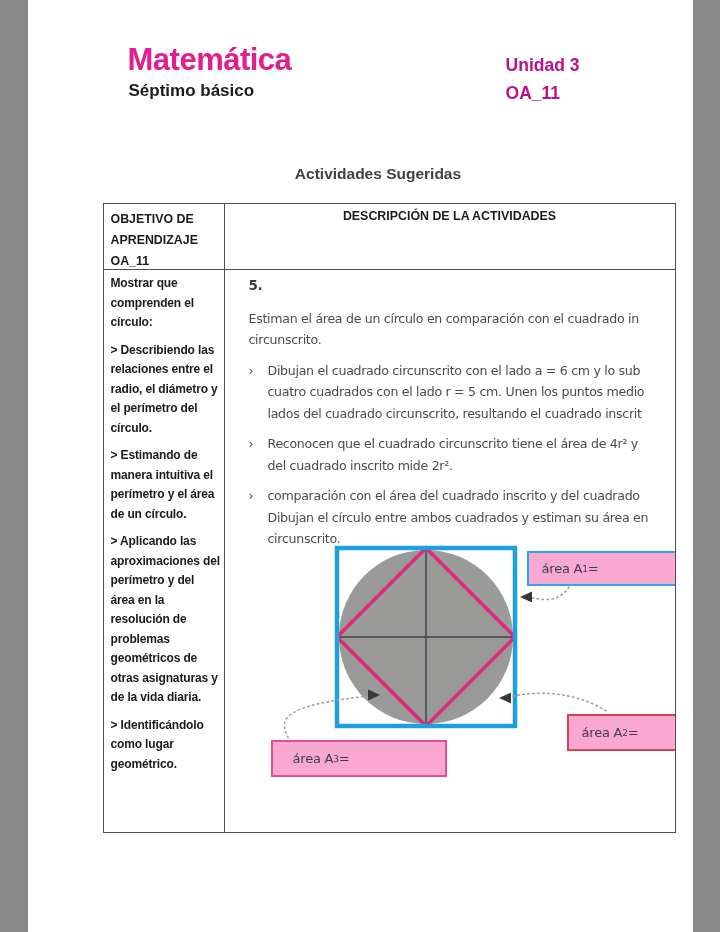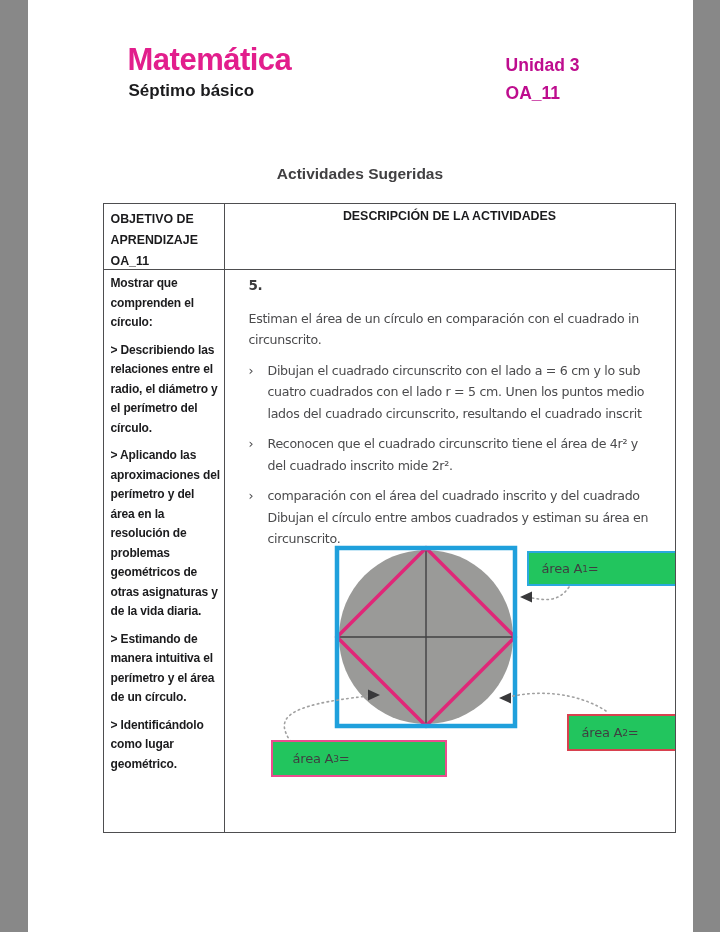--- a/index.html
+++ b/index.html
@@ -16,21 +16,21 @@
   .brand-subtitle {
     position:absolute; left:101px; top:81px;
     font-size:17px; font-weight:bold; color:#1b1b1d;
   }
   .unit-block {
     position:absolute; right:113px; top:51px; text-align:left;
     font-size:17.5px; font-weight:bold; color:#BE0D8E; line-height:28px;
   }
   .page-title {
     position:absolute; left:0; top:165px; width:100%;
-    text-align:center; font-size:15.5px; font-weight:bold; color:#414042;
+    text-align:center; font-size:15.5px; font-weight:bold; color:#414042;padding-left:18px;
   }
   
   .activity-table {
     position:absolute; left:75px; top:203px; width:573px; height:630px;
     border:1.5px solid #4e4e50; box-sizing:border-box;
     display:grid; grid-template-columns:121px 1fr; grid-template-rows:66px 1fr;
   }
   .cell { box-sizing:border-box; overflow:hidden; }
   .cell.c-left { border-right:1.5px solid #4e4e50; }
   .cell.r-head { border-bottom:1.5px solid #4e4e50; }
@@ -57,21 +57,21 @@
   .activity-number { font-weight:bold; font-size:13.5px; color:#3c3c3e; margin:2px 0 11px 0; }
   .desc-line { white-space:nowrap; }
   .bullet { display:flex; margin-top:9px; }
   .bullet .marker { width:19px; flex:0 0 19px; }
   
   .figure {
     position:absolute; left:0; top:265px; width:455px; height:270px;
   }
   .figure svg { position:absolute; left:0; top:0; }
   .area-label {
-    position:absolute; box-sizing:border-box; background:#22c55e;
+    position:absolute; box-sizing:border-box; background:#f9a8d4;
     display:flex; align-items:center;
     font-size:13px; color:#3f3f41; letter-spacing:-0.2px; white-space:nowrap;
   }
   .area-label sub { font-size:9px; line-height:0; }
   .label-a1 { left:302px; top:16px;  width:182px; height:35px; border:2.5px solid #2BA8DE; padding-left:13px; }
   .label-a2 { left:342px; top:179px; width:172px; height:37px; border:2.5px solid #D8414F; padding-left:13px; }
   .label-a3 { left:46px;  top:205px; width:176px; height:37px; border:2.5px solid #EC4C8F; padding-left:20px; }
 </style>
 </head>
 <body>
@@ -89,22 +89,22 @@
 
   <div class="activity-table">
 
     <div class="cell c-left r-head head-obj">OBJETIVO DE APRENDIZAJE OA_11</div>
 
     <div class="cell r-head head-desc">DESCRIPCIÓN DE LA ACTIVIDADES</div>
 
     <div class="cell c-left obj-body">
       <p>Mostrar que comprenden el círculo:</p>
       <p>&gt; Describiendo las relaciones entre el radio, el diámetro y el perímetro del círculo.</p>
+      <p>&gt; Estimando de manera intuitiva el perímetro y el área de un círculo.</p>
       <p>&gt; Aplicando las aproximaciones del perímetro y del área en la resolución de problemas geométricos de otras asignaturas y de la vida diaria.</p>
-      <p>&gt; Estimando de manera intuitiva el perímetro y el área de un círculo.</p>
       <p>&gt; Identificándolo como lugar geométrico.</p>
     </div>
 
     <div class="cell desc-body">
 
       <div class="activity-number">5.</div>
 
       <div class="desc-line">Estiman el área de un círculo en comparación con el cuadrado in</div>
       <div class="desc-line">circunscrito.</div>
 

